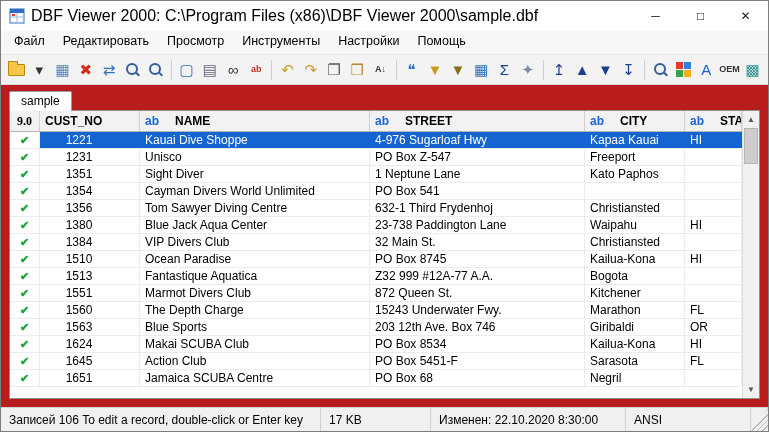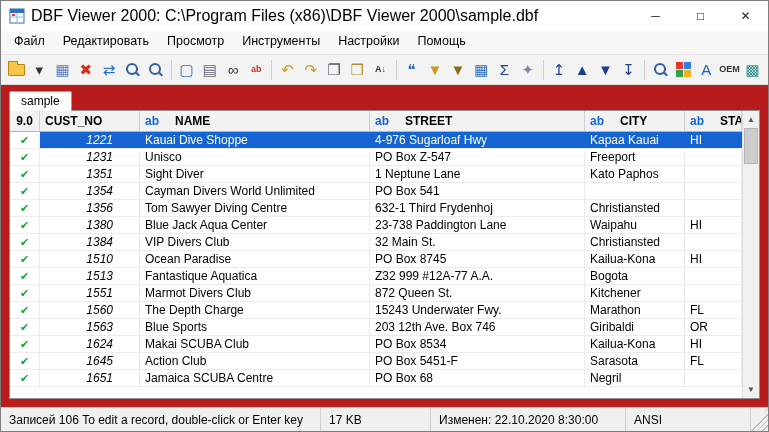--- a/index.html
+++ b/index.html
@@ -60,24 +60,24 @@
   .grid{flex:1;display:flex;flex-direction:column;overflow:hidden;min-width:0;}
   .grid-header{display:flex;height:21px;flex:0 0 21px;background:#f2f2f2;border-bottom:1px solid #b5b5b5;}
   .hcell{display:flex;align-items:center;padding:0 5px;border-right:1px solid #cfcfcf;
     font-weight:bold;font-size:12px;overflow:hidden;white-space:nowrap;flex:0 0 auto;}
   .hcell .ab{color:#1565d8;margin-right:16px;font-weight:bold;}
   .grid-body{flex:1;overflow:hidden;}
   .row{display:flex;height:17px;border-bottom:1px solid #ececec;}
   .cell{padding:0 5px;border-right:1px solid #ececec;font-size:12px;line-height:16px;
     white-space:nowrap;overflow:hidden;flex:0 0 auto;}
   .cell.check{color:#18a535;font-weight:bold;text-align:center;font-size:11px;padding:0;}
-  .cell.num{text-align:right;padding-right:26px;font-style:italic;}
+  .cell.num{text-align:center;padding-right:26px;}
   .row.selected .cell:not(.check){background:#1464d2;color:#fff;border-right-color:#1464d2;}
 
-  .col-check{width:30px;flex:0 0 30px;justify-content:center;padding:0;}
+  .col-check{width:30px;flex:0 0 30px;justify-content:center;padding:0;font-family:Liberation Serif, serif;}
   .col-custno{width:100px;flex:0 0 100px;}
   .col-name{width:230px;flex:0 0 230px;}
   .col-street{width:215px;flex:0 0 215px;}
   .col-city{width:100px;flex:0 0 100px;}
   .col-state{flex:1 1 auto;min-width:0;width:auto;}
 
   
   .vscroll{width:17px;flex:0 0 17px;background:#f1f1f1;border-left:1px solid #dcdcdc;
     display:flex;flex-direction:column;}
   .varrow{height:17px;flex:0 0 17px;display:flex;align-items:center;justify-content:center;

